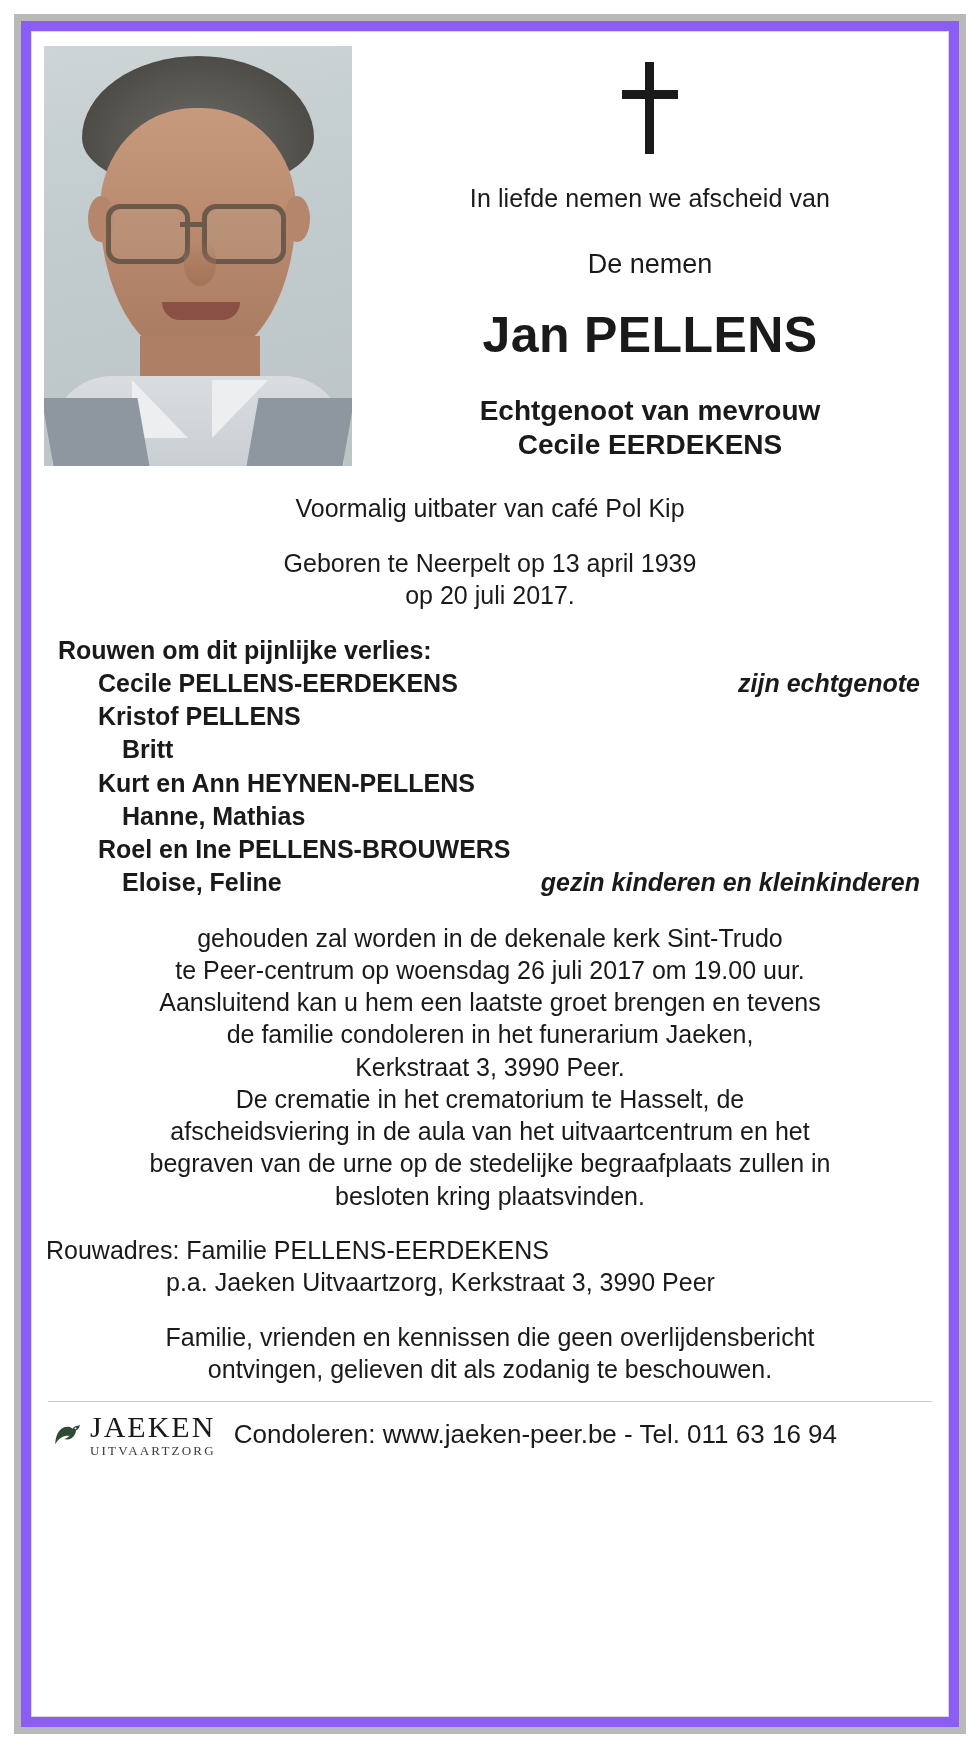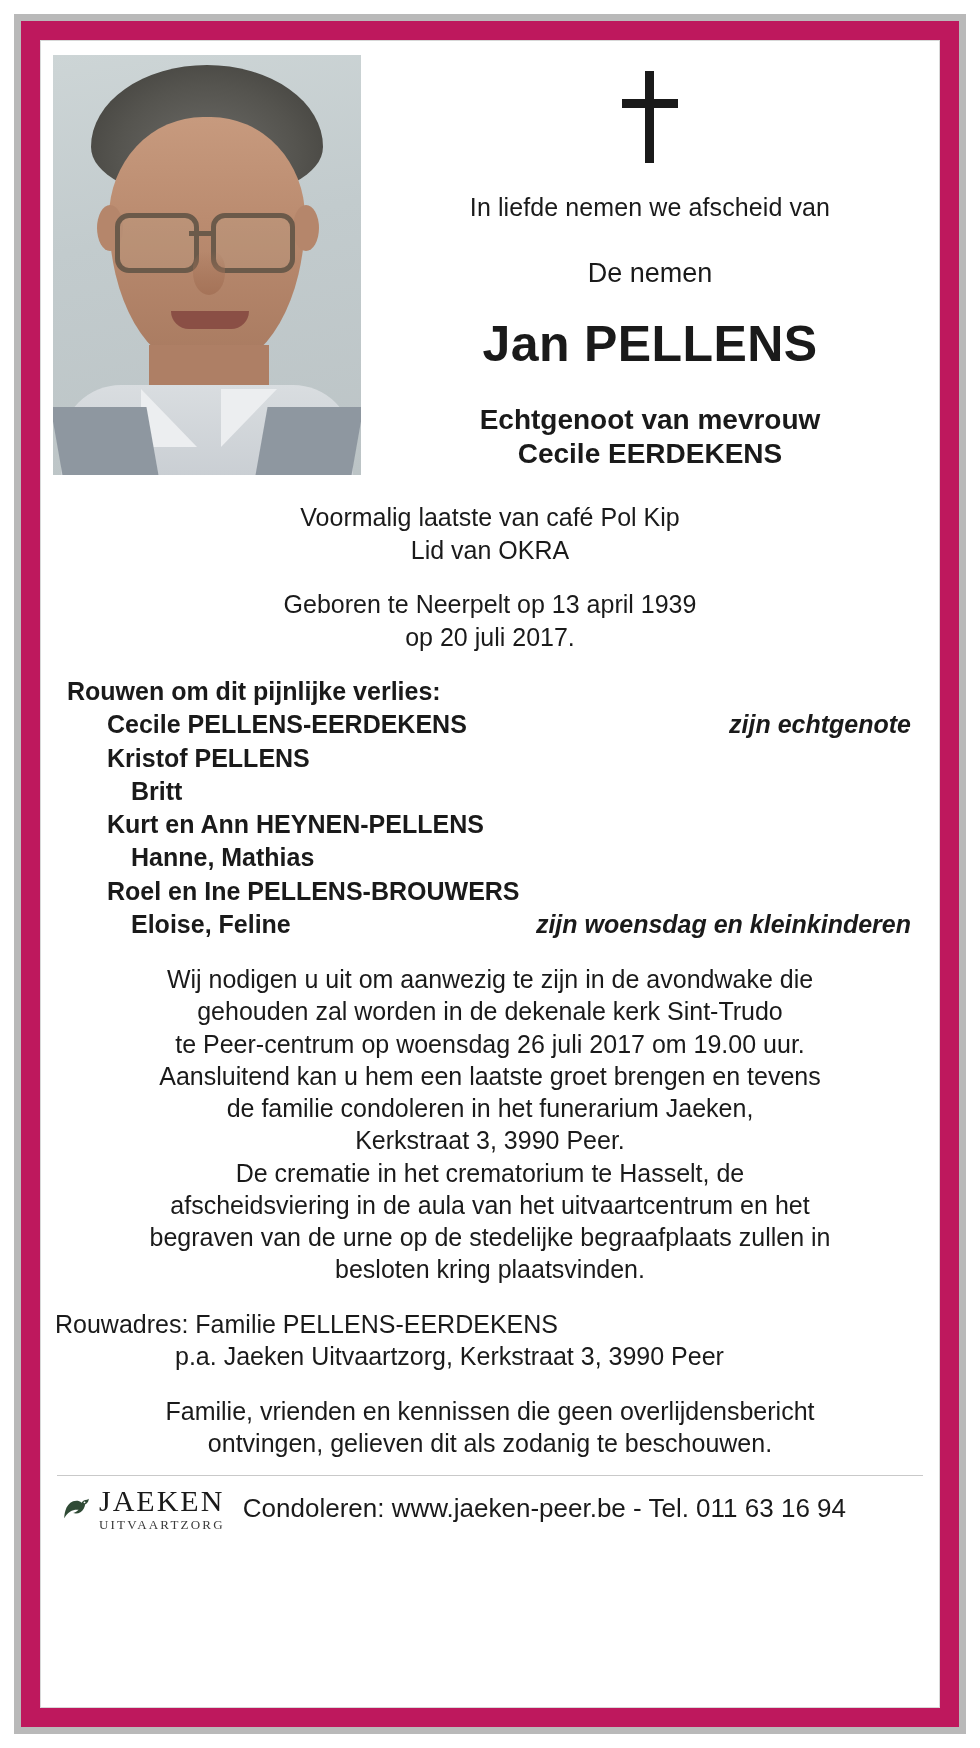--- a/index.html
+++ b/index.html
@@ -22,22 +22,22 @@
     height: 1748px;
     box-sizing: border-box;
     background: #ffffff;
     padding: 14px;
   }
   .card-border {
     box-sizing: border-box;
     width: 100%;
     height: 100%;
     border: 7px solid #b9b9b9;
-    background: #be185d;
-    padding: 19px;
+    background: #8b5cf6;
+    padding: 10px;
   }
   .card-inner {
     box-sizing: border-box;
     width: 100%;
     height: 100%;
     border: 1px solid #d8d8d8;
     background: #ffffff;
     position: relative;
     overflow: hidden;
   }
@@ -337,22 +337,21 @@
           <div class="spouse-block">
             <div>Echtgenoot van mevrouw</div>
             <div>Cecile EERDEKENS</div>
           </div>
         </div>
       </div>
 
       <div class="gap-lg"></div>
 
       <div class="section">
-        <div>Voormalig laatste van café Pol Kip</div>
-        <div>Lid van OKRA</div>
+        <div>Voormalig uitbater van café Pol Kip</div>
       </div>
 
       <div class="gap-md"></div>
 
       <div class="section">
         <div>Geboren te Neerpelt op 13 april 1939</div>
         <div>op 20 juli 2017.</div>
       </div>
 
       <div class="gap-md"></div>
@@ -374,28 +373,27 @@
           <span class="mourn-name">Kurt en Ann HEYNEN-PELLENS</span>
         </div>
         <div class="mourn-row indent-2">
           <span class="mourn-name">Hanne, Mathias</span>
         </div>
         <div class="mourn-row indent-1">
           <span class="mourn-name">Roel en Ine PELLENS-BROUWERS</span>
         </div>
         <div class="mourn-row indent-2">
           <span class="mourn-name">Eloise, Feline</span>
-          <span class="mourn-rel">zijn woensdag en kleinkinderen</span>
+          <span class="mourn-rel">gezin kinderen en kleinkinderen</span>
         </div>
       </div>
 
       <div class="gap-md"></div>
 
       <div class="ceremony">
-        <div>Wij nodigen u uit om aanwezig te zijn in de avondwake die</div>
         <div>gehouden zal worden in de dekenale kerk Sint-Trudo</div>
         <div>te Peer-centrum op woensdag 26 juli 2017 om 19.00 uur.</div>
         <div>Aansluitend kan u hem een laatste groet brengen en tevens</div>
         <div>de familie condoleren in het funerarium Jaeken,</div>
         <div>Kerkstraat 3, 3990 Peer.</div>
         <div>De crematie in het crematorium te Hasselt, de</div>
         <div>afscheidsviering in de aula van het uitvaartcentrum en het</div>
         <div>begraven van de urne op de stedelijke begraafplaats zullen in</div>
         <div>besloten kring plaatsvinden.</div>
       </div>

